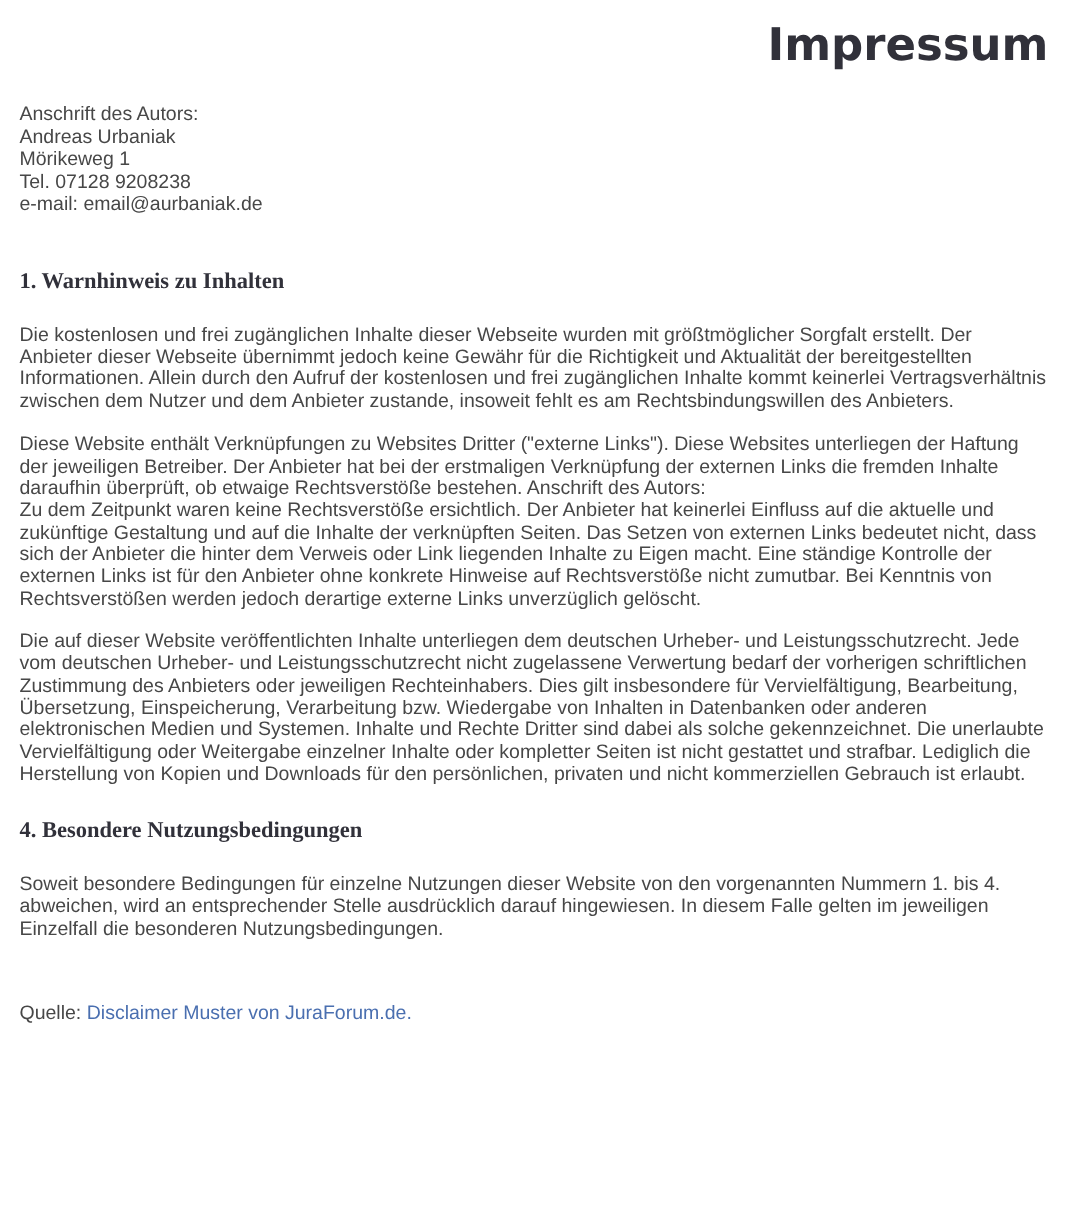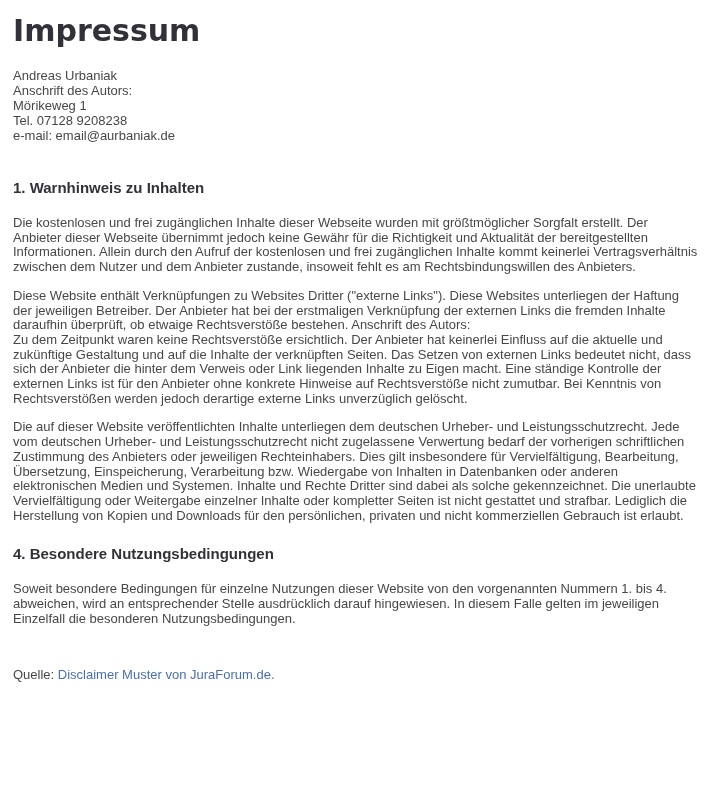--- a/index.html
+++ b/index.html
@@ -14,39 +14,40 @@
     font-size: 13px;
     line-height: 14.7px;
     color: #474747;
     box-sizing: border-box;
   }
   main {
     padding: 8px 12px 14px 13px;
     box-sizing: border-box;
   }
   h1.page-title {
-    text-align: left;
+    text-align: right;
     font-size: 30px;
     line-height: 34px;
     font-weight: bold;
     color: #31313a;
     margin: 6px 0 20px 0;
     font-family: "DejaVu Sans", "Liberation Sans", sans-serif;
   }
   .address {
     margin: 0 0 37px 0;
     line-height: 15px;
   }
   .address .addr-line { display: block; }
   h2.section-heading {
     font-size: 15px;
     line-height: 16px;
     font-weight: bold;
     color: #31313a;
     margin: 23px 0 20px 0;
+    font-family: Liberation Serif, serif;
   }
   p.section-paragraph {
     margin: 14px 0;
     white-space: pre-line;
   }
   p.footer-line {
     margin: 42px 0 8px 0;
   }
   a.source-link {
     color: #4a6fb0;
@@ -55,22 +56,22 @@
   }
 </style>
 </head>
 <body>
 
 <main>
 
   <h1 class="page-title">Impressum</h1>
 
   <div class="address">
+    <span class="addr-line">Anschrift des Autors:</span>
     <span class="addr-line">Andreas Urbaniak</span>
-    <span class="addr-line">Anschrift des Autors:</span>
     <span class="addr-line">Mörikeweg 1</span>
     <span class="addr-line">Tel. 07128 9208238</span>
     <span class="addr-line">e-mail: email@aurbaniak.de</span>
   </div>
 
   <div id="sections">
       <h2 class="section-heading">1. Warnhinweis zu Inhalten</h2>
       <p class="section-paragraph">Die kostenlosen und frei zugänglichen Inhalte dieser Webseite wurden mit größtmöglicher Sorgfalt erstellt. Der Anbieter dieser Webseite übernimmt jedoch keine Gewähr für die Richtigkeit und Aktualität der bereitgestellten Informationen. Allein durch den Aufruf der kostenlosen und frei zugänglichen Inhalte kommt keinerlei Vertragsverhältnis zwischen dem Nutzer und dem Anbieter zustande, insoweit fehlt es am Rechtsbindungswillen des Anbieters.</p>
       <p class="section-paragraph">Diese Website enthält Verknüpfungen zu Websites Dritter ("externe Links"). Diese Websites unterliegen der Haftung der jeweiligen Betreiber. Der Anbieter hat bei der erstmaligen Verknüpfung der externen Links die fremden Inhalte daraufhin überprüft, ob etwaige Rechtsverstöße bestehen. Anschrift des Autors:
 Zu dem Zeitpunkt waren keine Rechtsverstöße ersichtlich. Der Anbieter hat keinerlei Einfluss auf die aktuelle und zukünftige Gestaltung und auf die Inhalte der verknüpften Seiten. Das Setzen von externen Links bedeutet nicht, dass sich der Anbieter die hinter dem Verweis oder Link liegenden Inhalte zu Eigen macht. Eine ständige Kontrolle der externen Links ist für den Anbieter ohne konkrete Hinweise auf Rechtsverstöße nicht zumutbar. Bei Kenntnis von Rechtsverstößen werden jedoch derartige externe Links unverzüglich gelöscht.</p>

